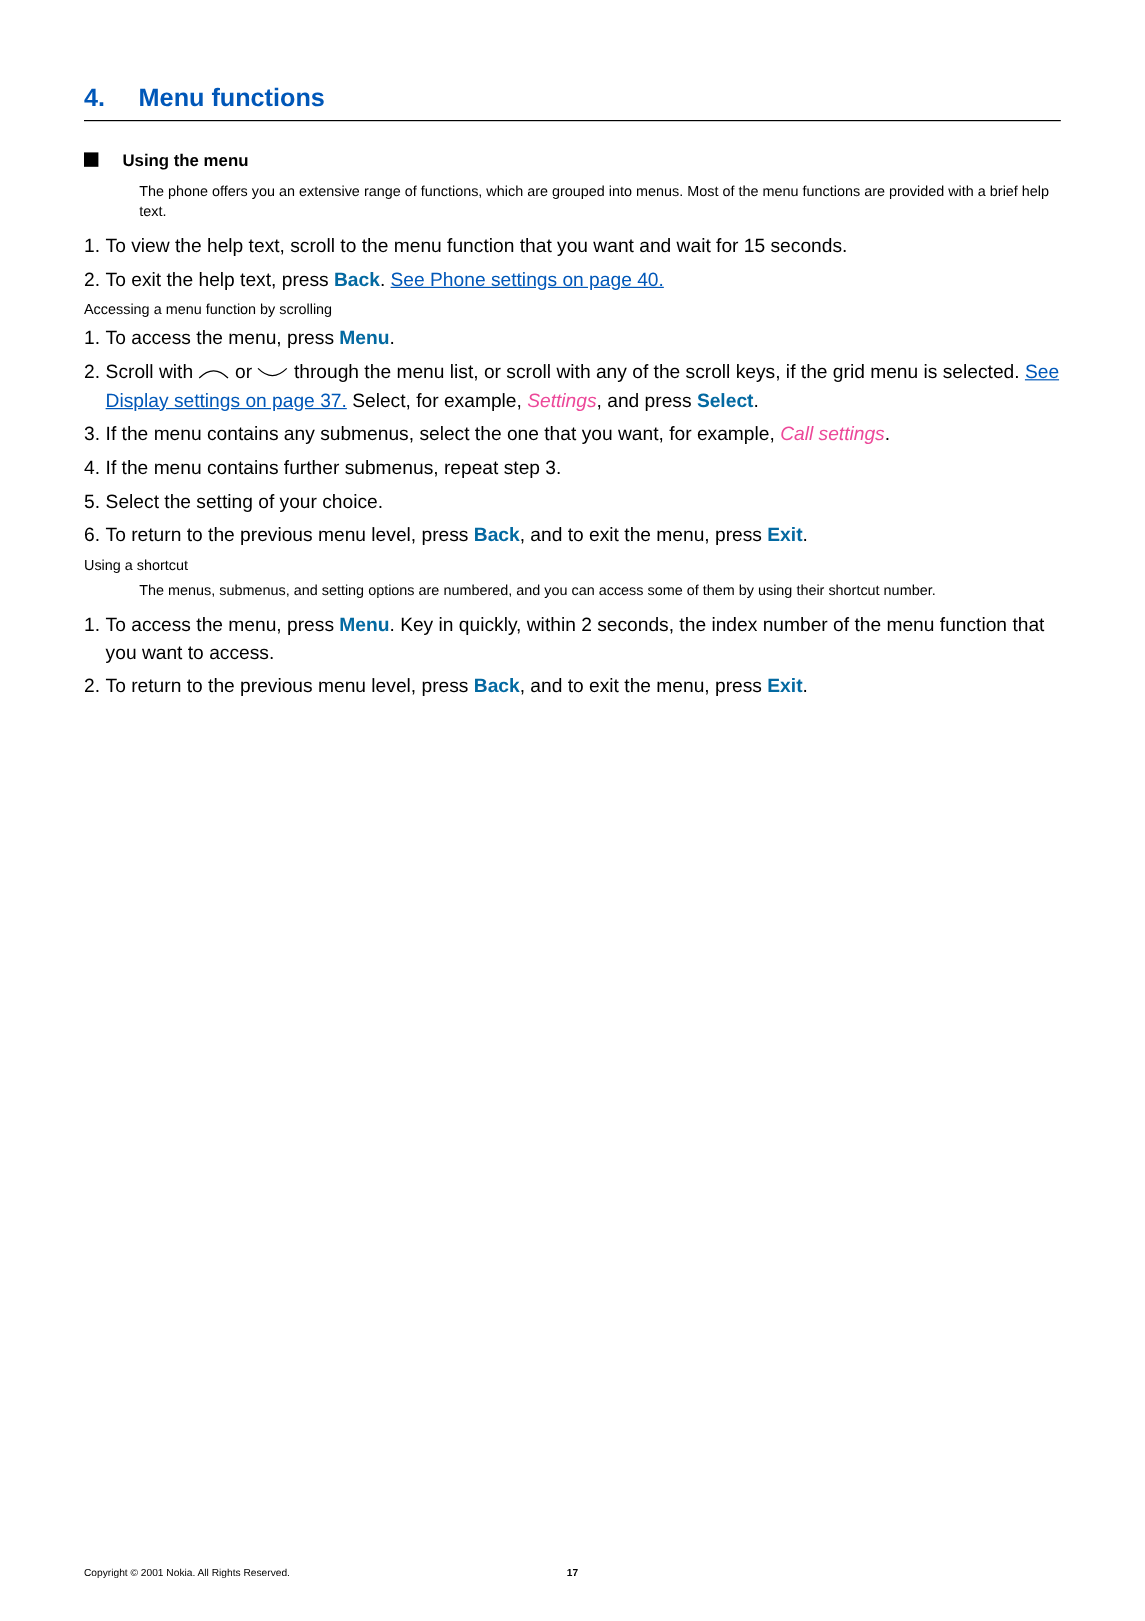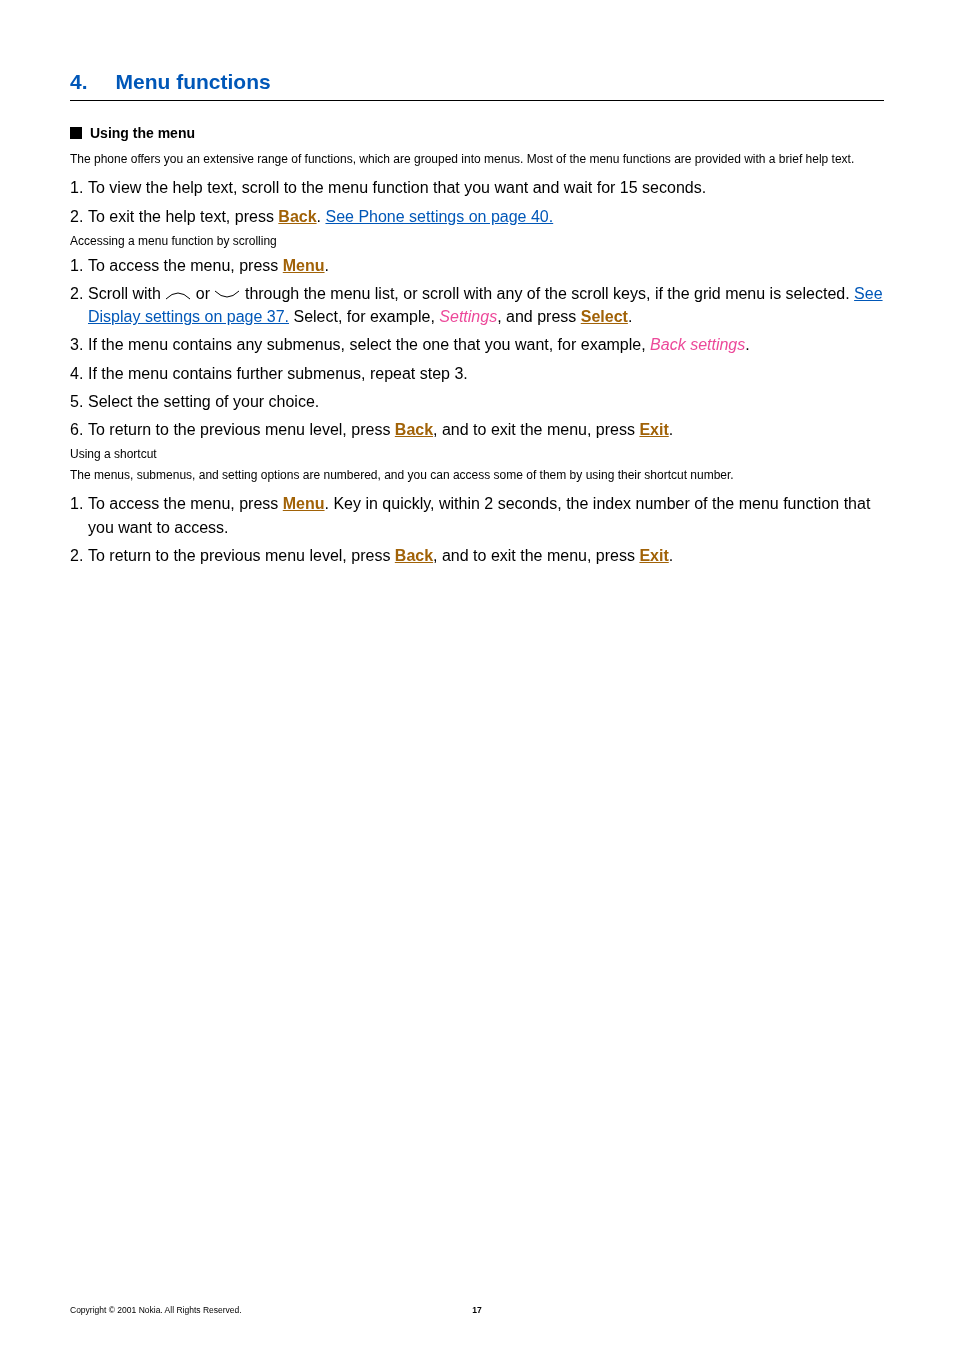--- a/index.html
+++ b/index.html
@@ -23,34 +23,35 @@
       border-bottom: 1px solid #000;
       margin-bottom: 24px;
     }
     .chapter-number { flex-shrink: 0; }
     .section-title {
       font-size: 14px;
       font-weight: bold;
       color: #000;
       display: flex;
       align-items: center;
-      gap: 8px;
+      gap: 20px;
       margin-bottom: 10px;
     }
     .section-icon {
       display: inline-block;
       width: 12px;
       height: 12px;
       background: #000;
     }
     .body-text {
       font-size: 12px;
       line-height: 1.45;
       color: #000;
       margin-bottom: 8px;
+      margin-left: 46px;
     }
     .ordered-list {
       list-style: none;
       counter-reset: item;
       padding-left: 0;
     }
     .ordered-list > li {
       counter-increment: item;
       font-size: 16px;
       line-height: 1.45;
@@ -67,23 +68,22 @@
       font-size: 12px;
       font-weight: normal;
       margin-top: 6px;
       margin-bottom: 6px;
     }
     .link {
       color: #0057b8;
       text-decoration: underline;
     }
     .ui-label {
-      color: #a16207;
+      color: #0369a1;
       font-weight: bold;
-      text-decoration: underline;
     }
     .menu-italic {
       color: #ec4899;
       font-style: italic;
       text-align: right;
     }
     .inline-icon {
       display: inline-block;
       vertical-align: middle;
     }
@@ -133,21 +133,21 @@
     <span>To access the menu, press </span><span class="ui-label">Menu</span><span>.</span>
   </li>
   <li>
     <span>Scroll with </span><svg class="inline-icon" width="26" height="10" viewBox="0 0 26 10">
         <path d="M1 9 Q13 -3 25 9" stroke="#000" stroke-width="1" fill="none"></path>
       </svg><span> or </span><svg class="inline-icon" width="26" height="10" viewBox="0 0 26 10">
         <path d="M1 1 Q13 13 25 1" stroke="#000" stroke-width="1" fill="none"></path>
       </svg><span> through the menu list, or scroll with any of the scroll keys, if the grid menu is selected. </span><a class="link">See Display settings on page 37.</a><span> Select, for example, </span><span class="menu-italic">Settings</span><span>, and press </span><span class="ui-label">Select</span><span>.</span>
   </li>
   <li>
-    <span>If the menu contains any submenus, select the one that you want, for example, </span><span class="menu-italic">Back settings</span><span>.</span>
+    <span>If the menu contains any submenus, select the one that you want, for example, </span><span class="menu-italic">Call settings</span><span>.</span>
   </li>
   <li>
     <span>If the menu contains further submenus, repeat step 3.</span>
   </li>
   <li>
     <span>Select the setting of your choice.</span>
   </li>
   <li>
     <span>To return to the previous menu level, press </span><span class="ui-label">Back</span><span>, and to exit the menu, press </span><span class="ui-label">Exit</span><span>.</span>
   </li>

